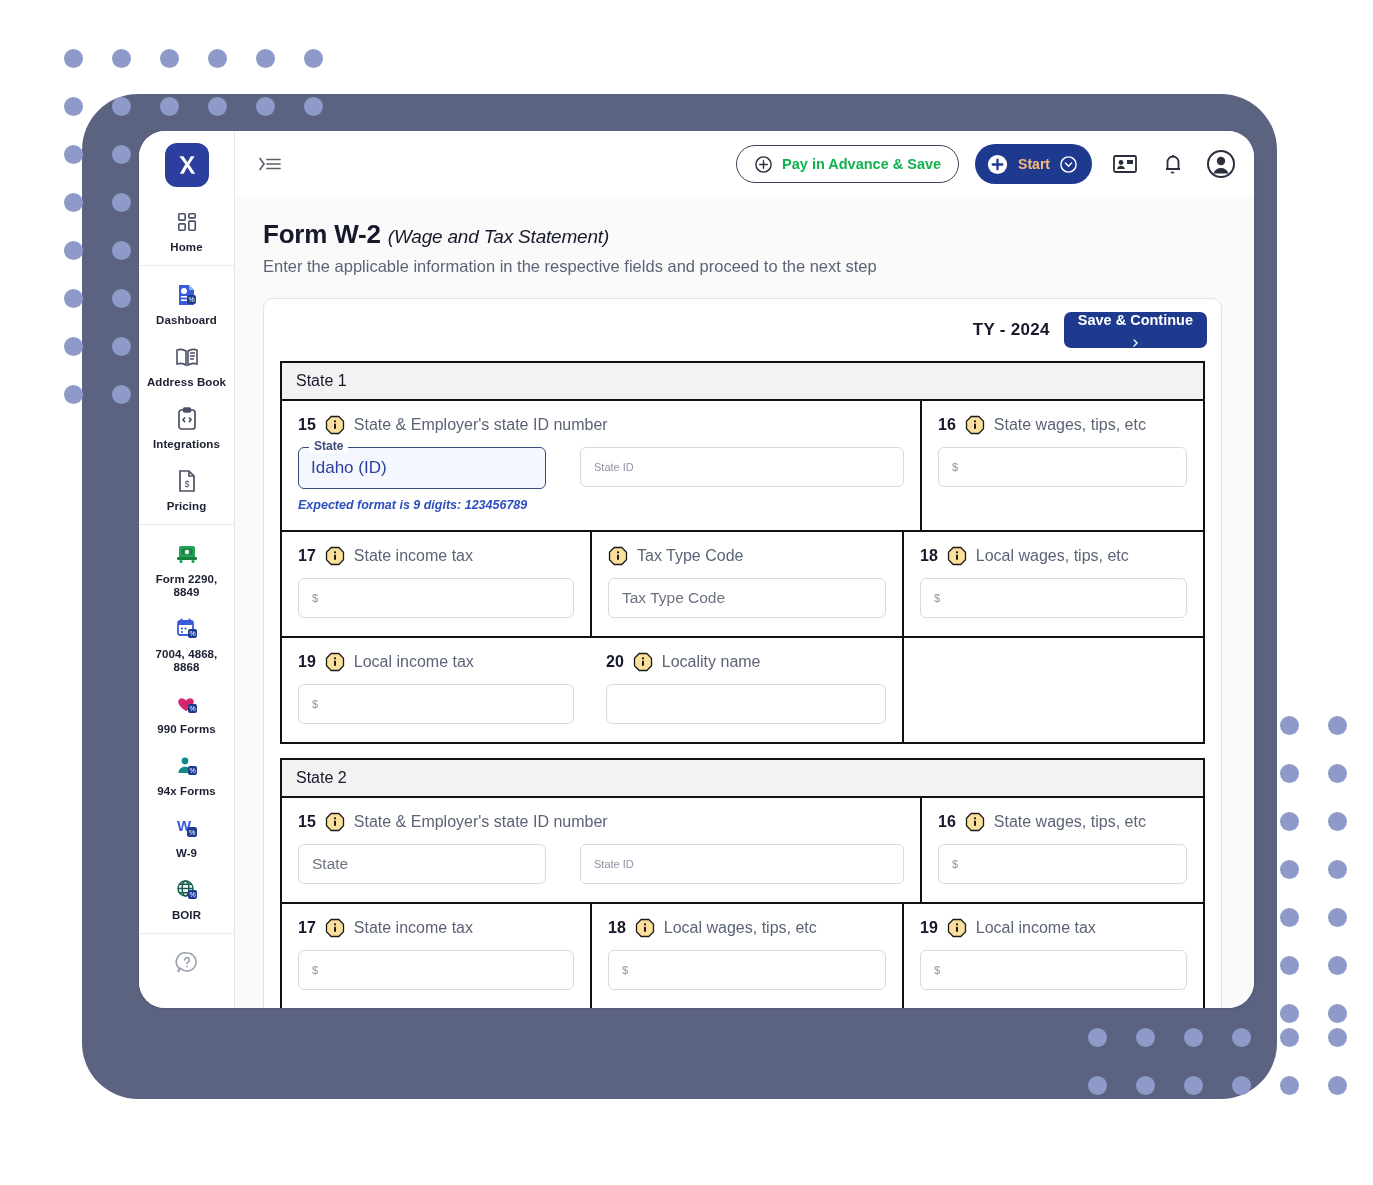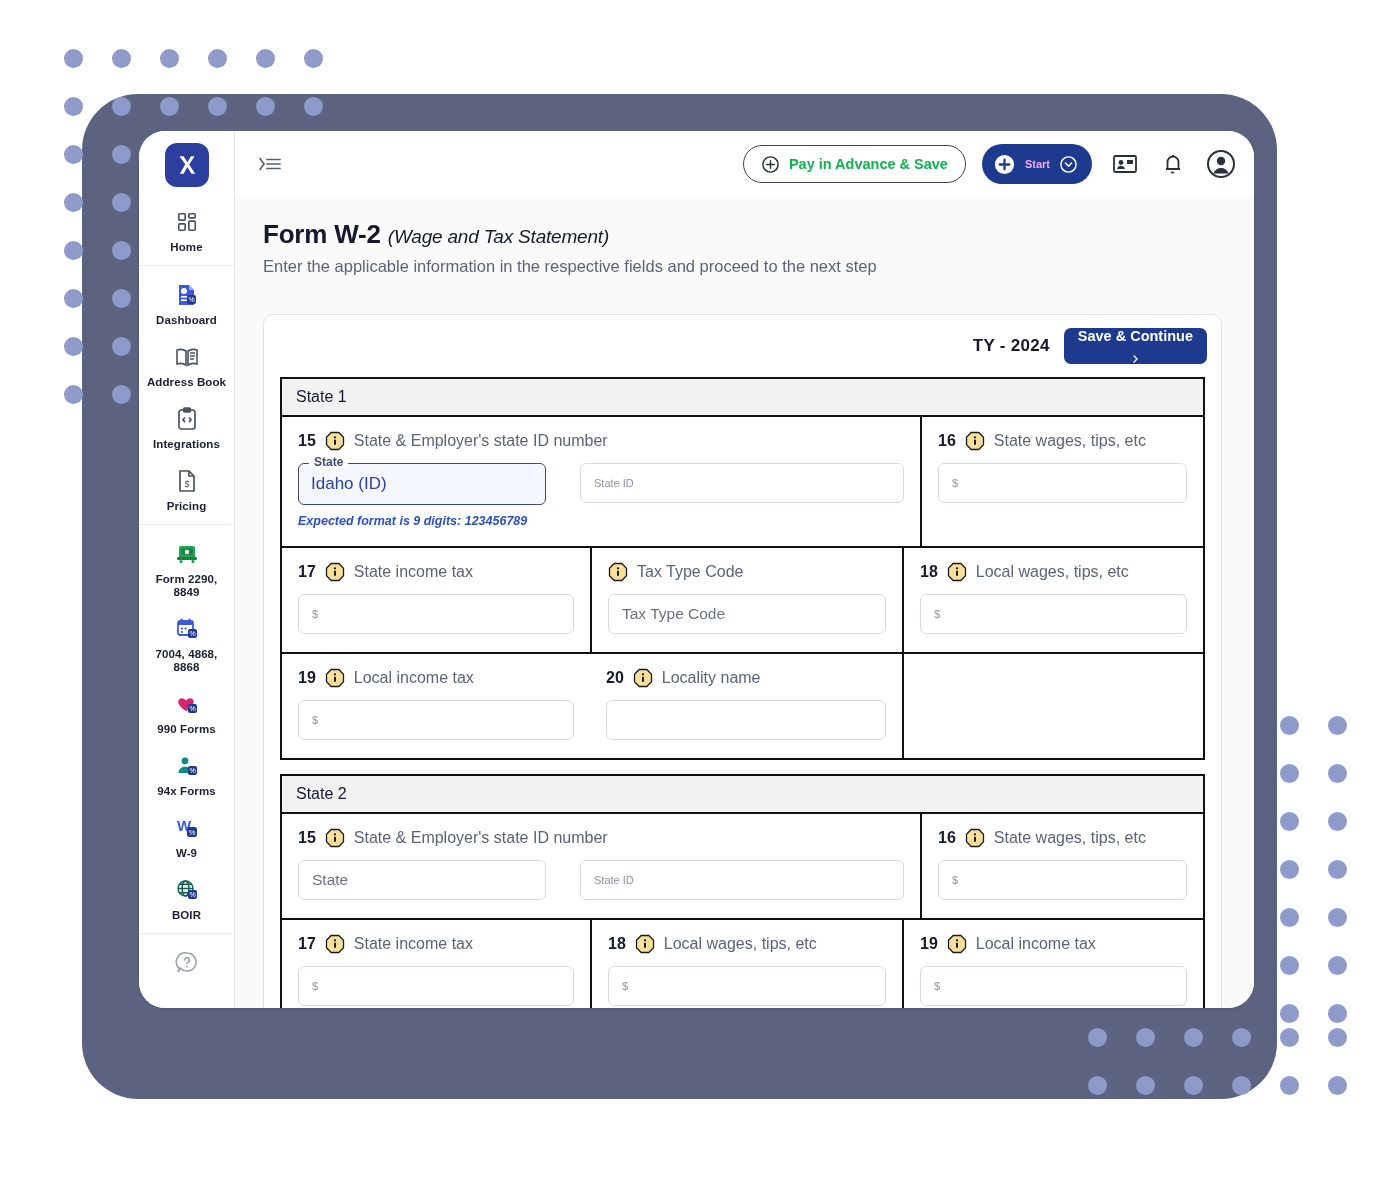--- a/index.html
+++ b/index.html
@@ -63,36 +63,36 @@
   }
   #collapse-icon { width: 26px; height: 22px; cursor:pointer; }
   .tb-spacer { flex: 1 1 auto; }
   #pay-advance {
     display:flex; align-items:center; gap:9px; height: 38px; padding: 0 17px;
     border:1.6px solid #3c4356; border-radius: 20px; background:#fff; cursor:pointer;
     color:#12b14f; font-weight:700; font-size:14.5px; white-space:nowrap;
   }
   #start-btn {
     display:flex; align-items:center; gap:9px; height: 40px; padding: 0 14px 0 11px;
-    border-radius: 20px; background:#1e3a8f; color:#f0abfc; cursor:pointer;
-    font-weight:700; font-size:11px; margin-left: 16px;
+    border-radius: 20px; background:#1e3a8f; color:#fdba74; cursor:pointer;
+    font-weight:700; font-size:14px; margin-left: 16px;
   }
   .tb-icon { width: 30px; height: 30px; display:flex; align-items:center; justify-content:center; cursor:pointer; margin-left: 18px; }
 
   
   #content {
     position:absolute; left:96px; top:66px; right:0; bottom:0;
     background:#fafafb; padding: 22px 32px 0 28px; overflow:hidden;
   }
   #page-title { font-size: 26px; font-weight: 800; color:#16192b; letter-spacing:-.2px; }
   #page-title .sub { font-size: 19px; font-weight: 500; font-style: italic; color:#16192b; }
   #page-desc { font-size: 16.5px; color:#5b6376; margin-top: 7px; }
 
   #card {
-    margin-top: 38px; background:#fff; border:1px solid #e1e3ea; border-radius: 10px;
+    margin-top: 22px; background:#fff; border:1px solid #e1e3ea; border-radius: 10px;
     height: 748px; overflow:hidden;
   }
   #card-head { height: 62px; display:flex; align-items:center; justify-content:flex-end; gap:14px; padding: 0 14px; }
   #ty-label { font-size: 17px; font-weight: 800; color:#16192b; letter-spacing:.3px; }
   #save-continue {
     display:flex; align-items:center; gap:10px; height: 36px; padding: 0 14px;
     background:#1e3a8f; color:#fff; border-radius: 7px; font-weight:700; font-size:14.5px; cursor:pointer;flex-direction:column;
   }
 
   

